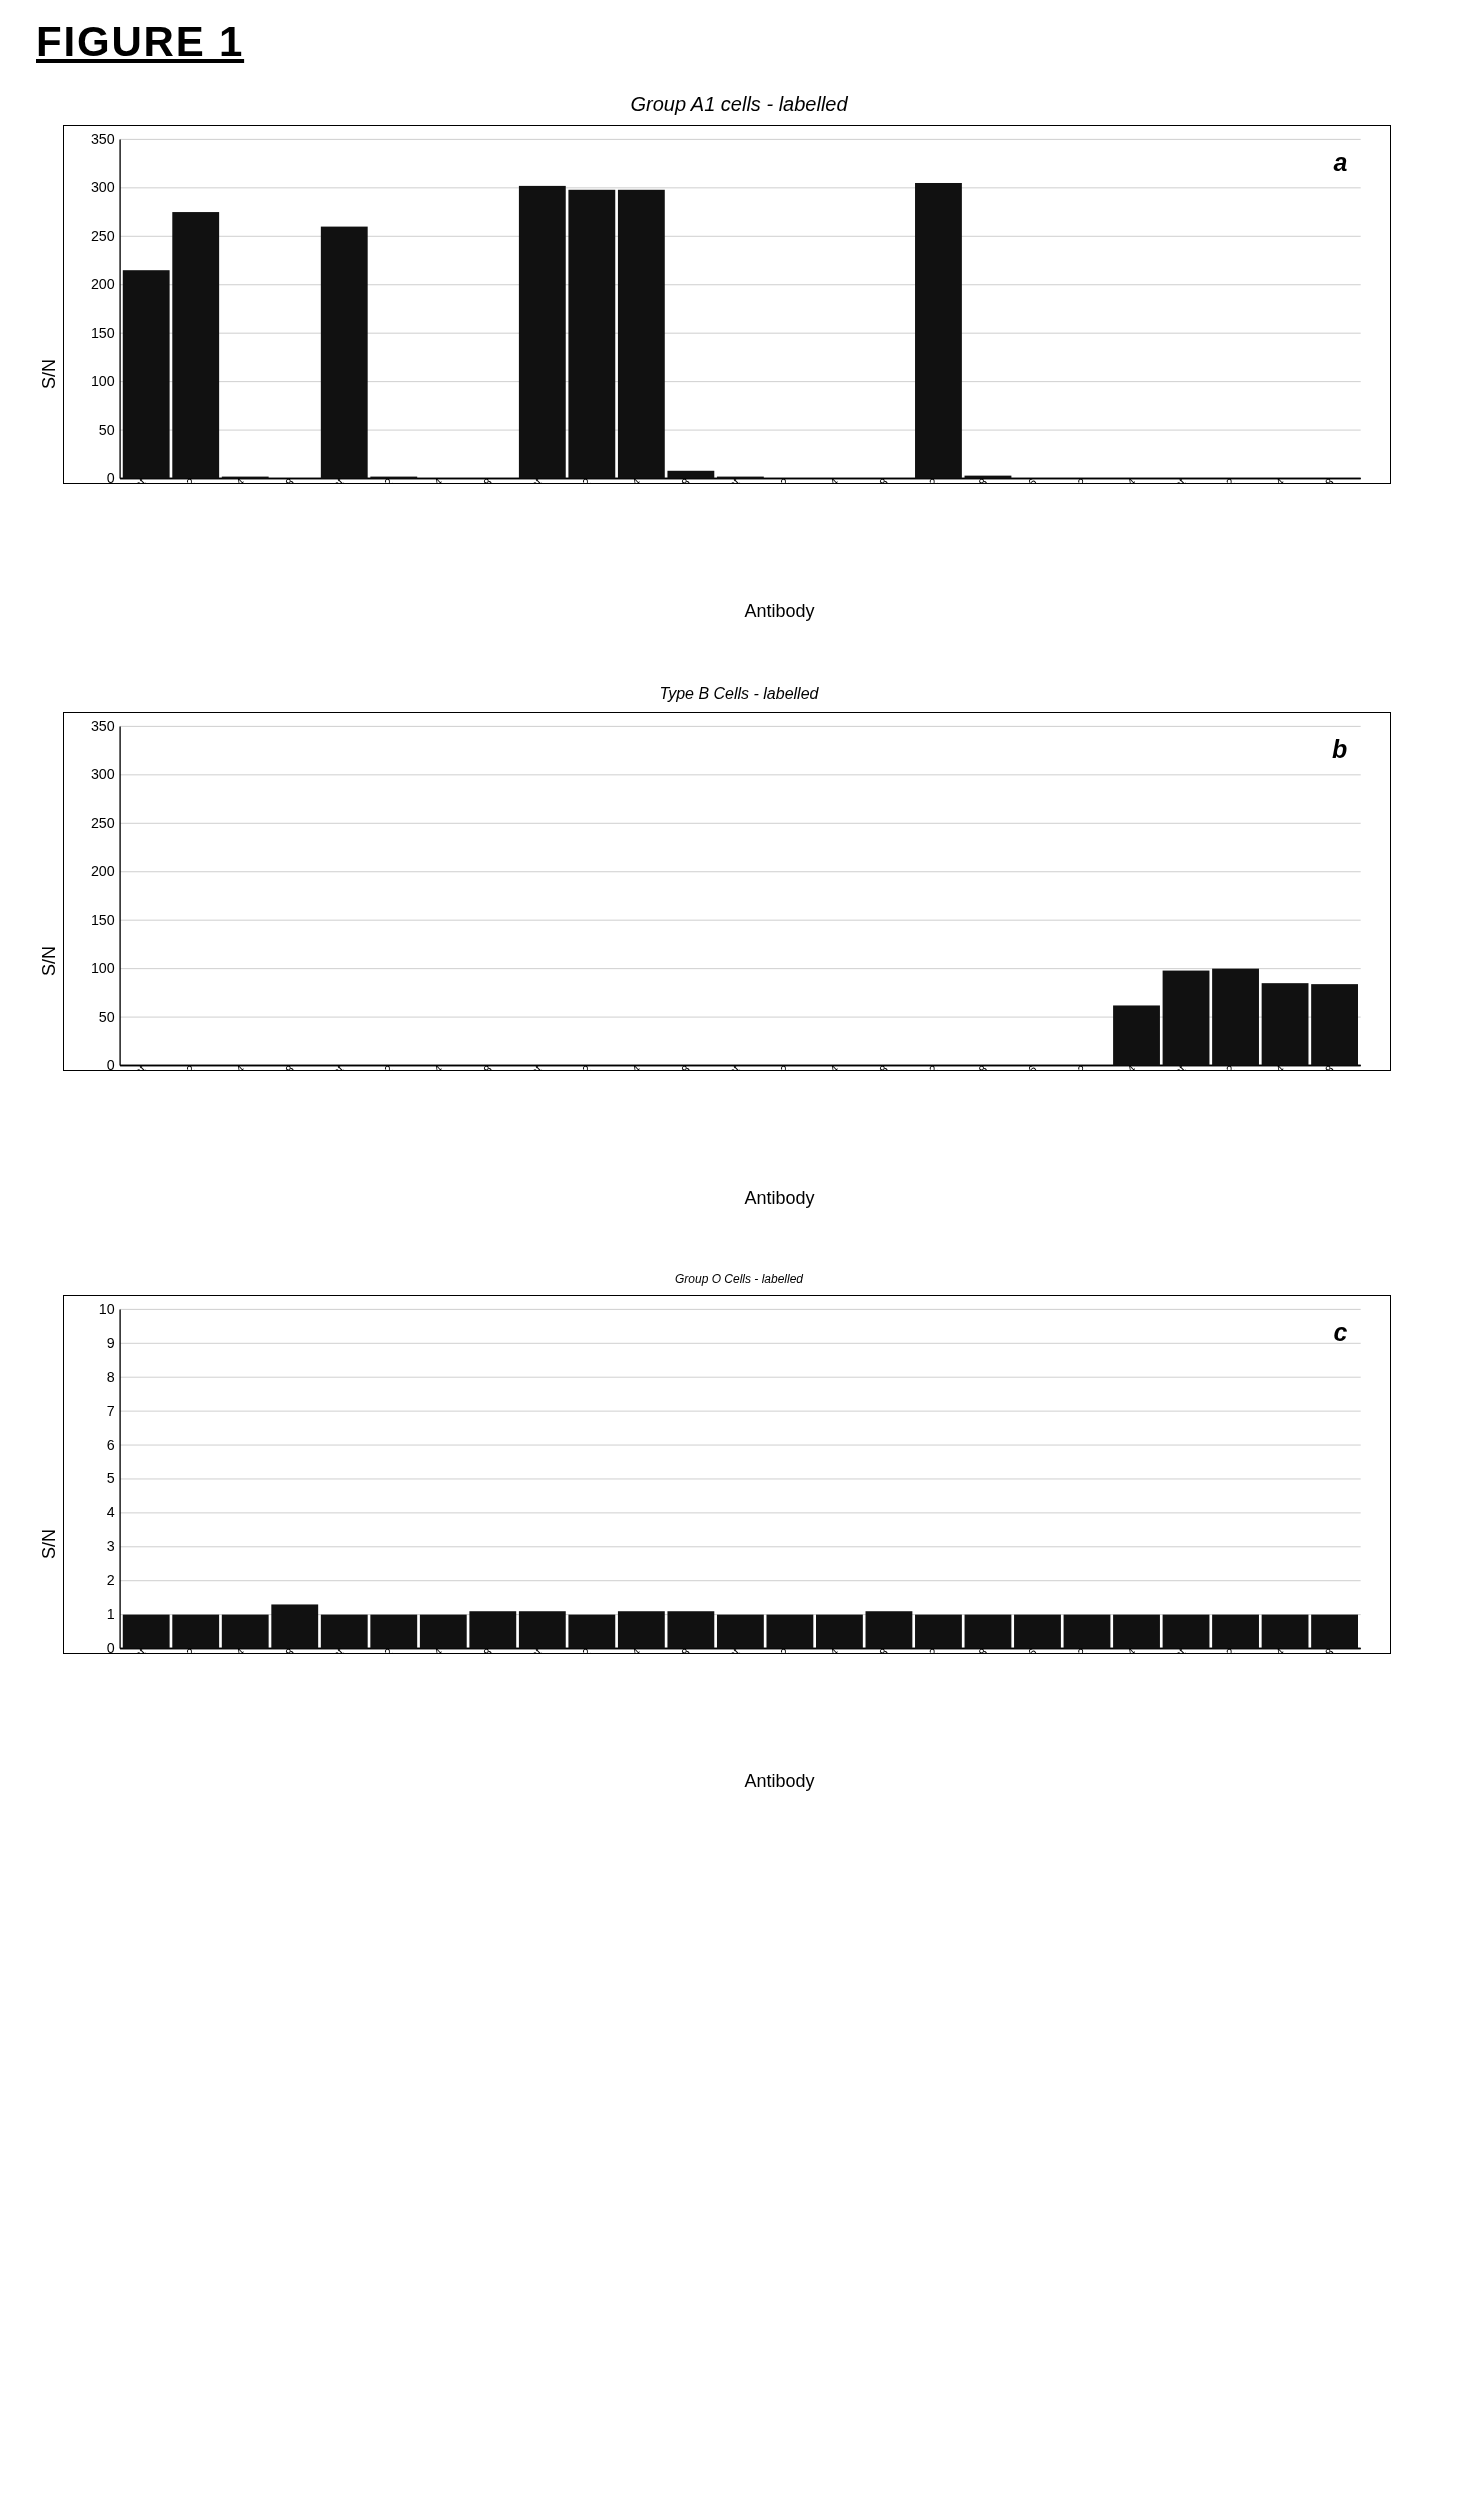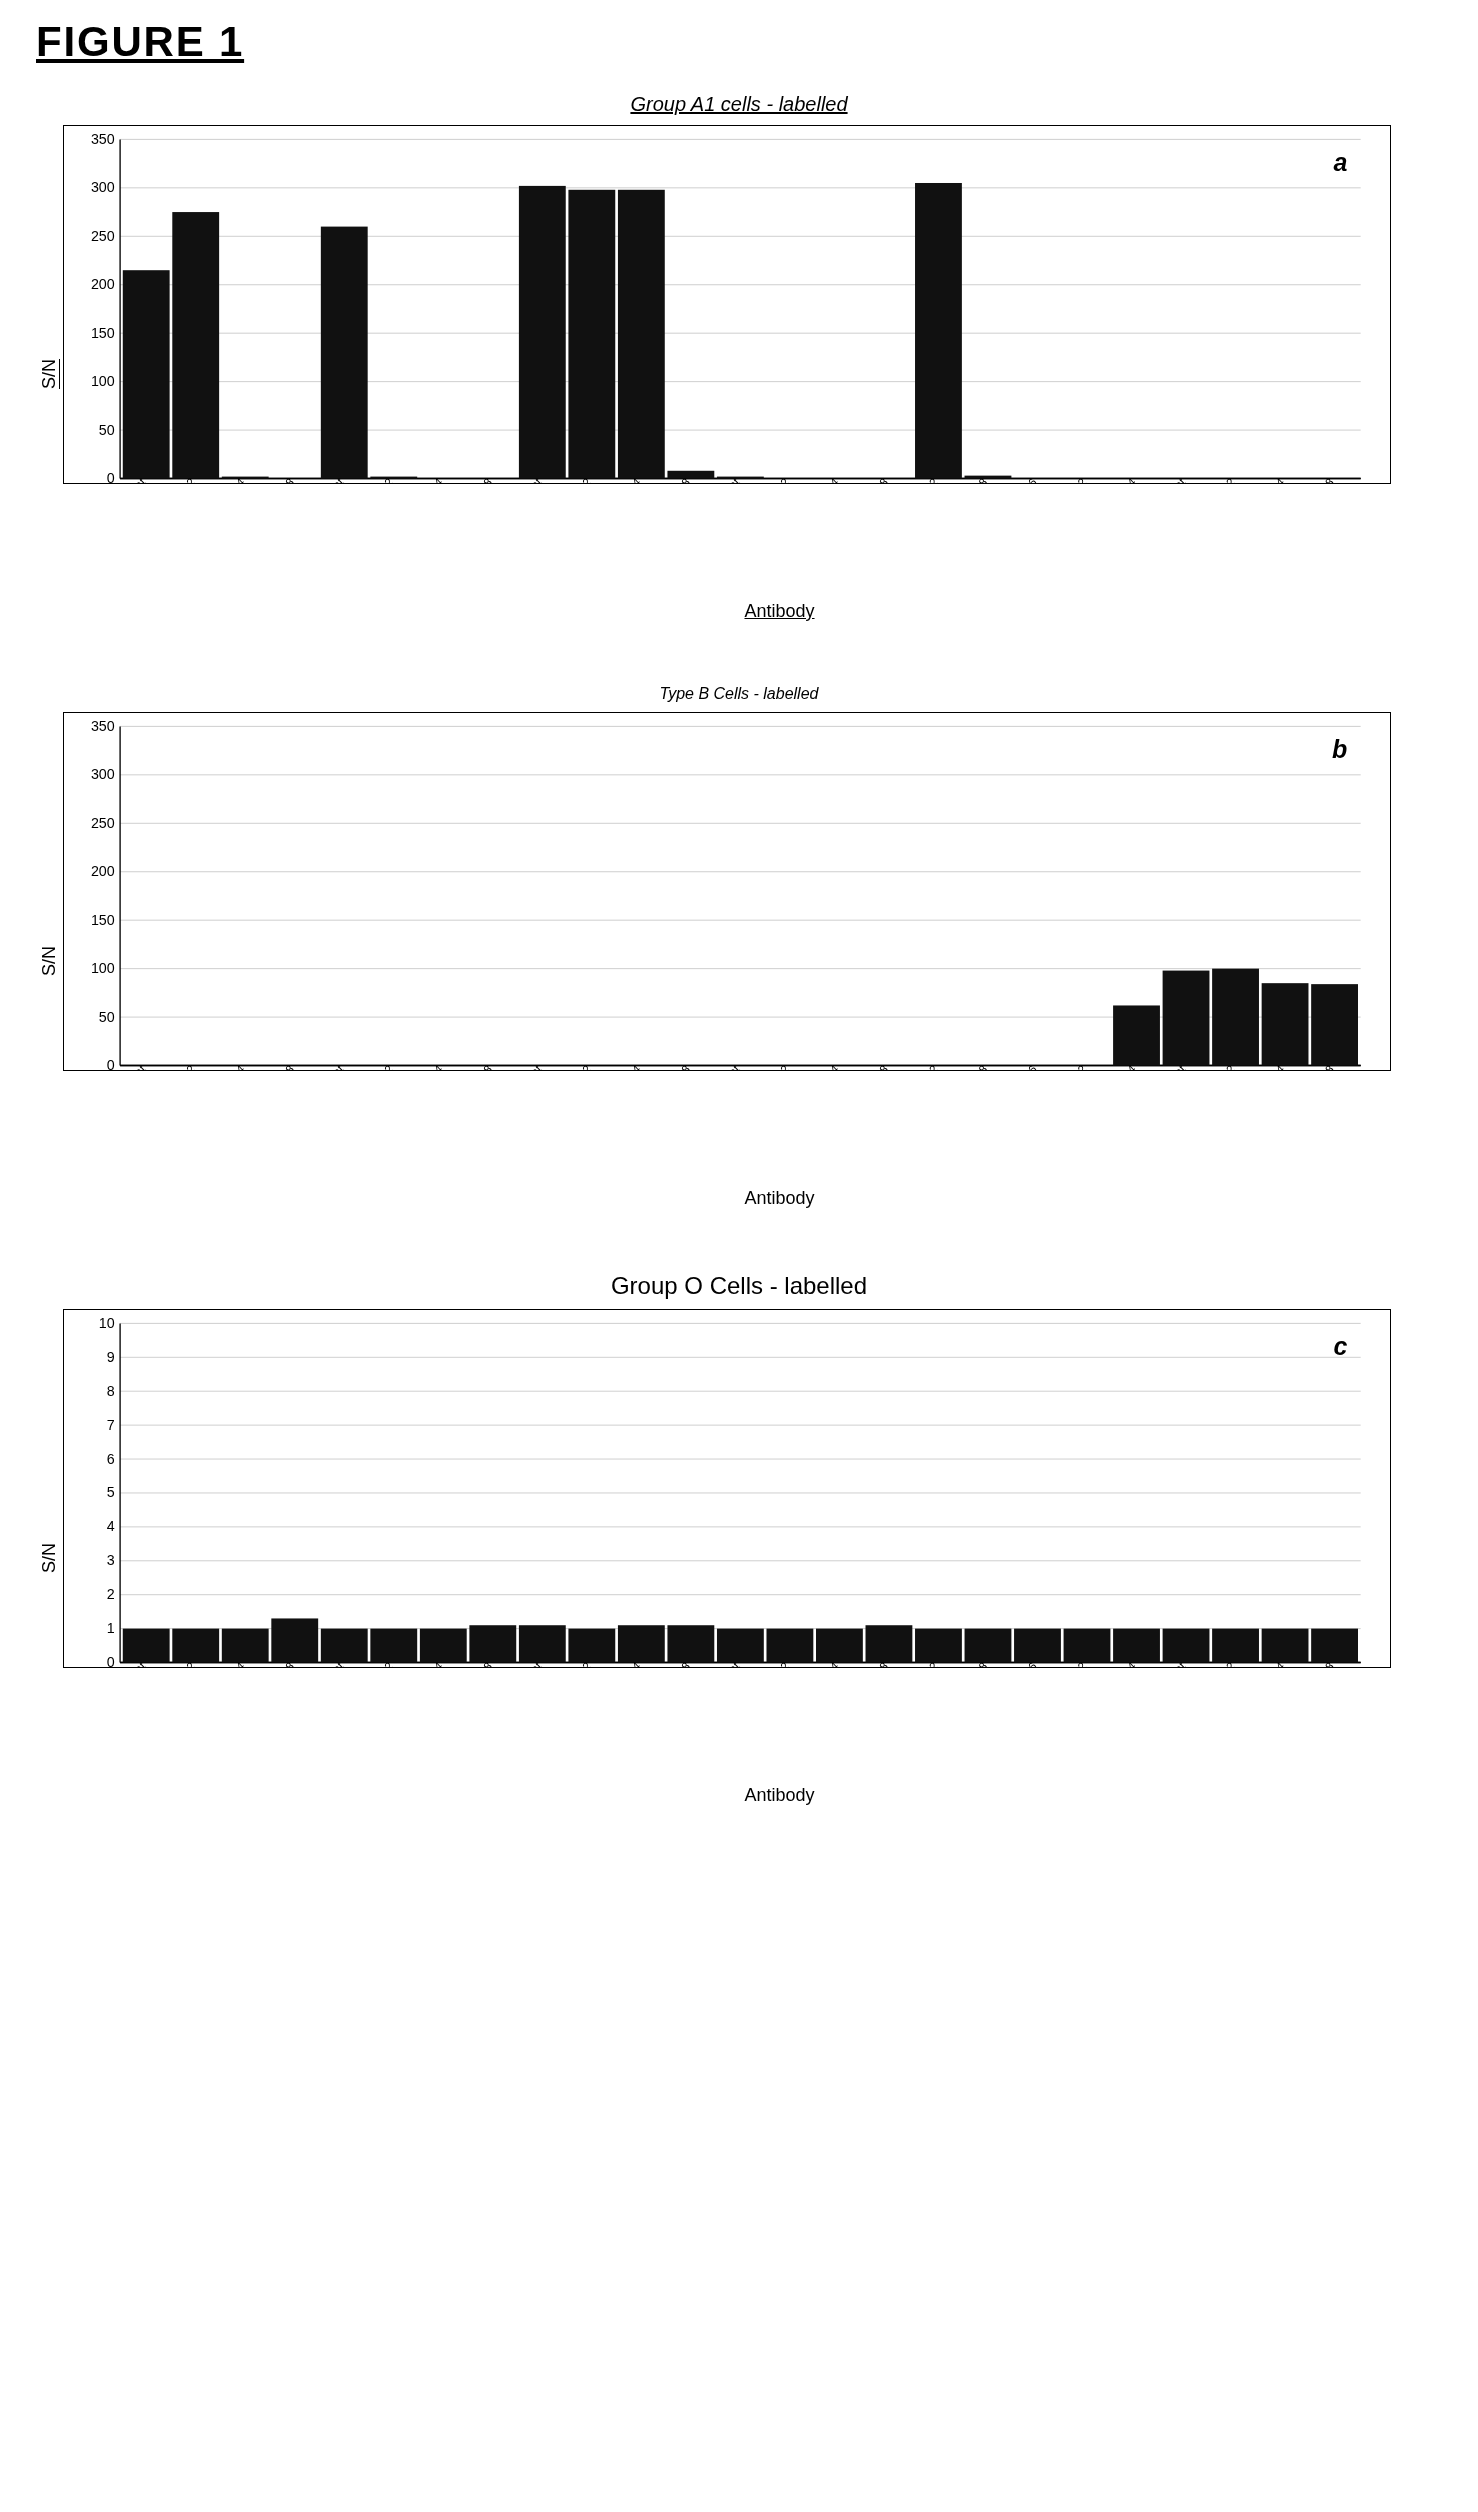--- a/index.html
+++ b/index.html
@@ -17,21 +17,21 @@
       margin-bottom: 27px;
       letter-spacing: 1.8px;
     }
   </style>
 </head>
 <body>
 
 <div class="figure-title">FIGURE 1</div>
 
 <div id="charts-container">
-    <div style="margin-bottom: 63px; text-decoration: underline;">
+    <div style="margin-bottom: 63px;">
       <div style="text-align: center; font-size: 20px; margin-bottom: 9px; font-style: italic;">Group A1 cells - labelled</div>
       <div style="display: flex; align-items: stretch;">
         <div style="writing-mode: vertical-rl; transform: rotate(180deg); font-size: 18px; display: flex; align-items: center; justify-content: center; width: 27px;">S/N</div>
         <div style="flex: 1 1 0%; display: flex; flex-direction: column;">
           <svg width="1328" height="359" style="border: 1.3px solid rgb(0, 0, 0); background: rgb(255, 255, 255); display: block;" viewBox="0 0 1480 400">
             <line x1="60" x2="1450" y1="395" y2="395" stroke="#000" stroke-width="1.5"></line>
             <text x="54" y="400" text-anchor="end" font-size="16" font-family="Arial">0</text>
             <line x1="60" x2="1450" y1="340.7142857142857" y2="340.7142857142857" stroke="#bbb" stroke-width="0.8"></line>
             <text x="54" y="345.7142857142857" text-anchor="end" font-size="16" font-family="Arial">50</text>
             <line x1="60" x2="1450" y1="286.42857142857144" y2="286.42857142857144" stroke="#bbb" stroke-width="0.8"></line>
@@ -245,21 +245,21 @@
             <g transform="translate(1420.76,400) rotate(-45)">
               <text x="0" y="0" text-anchor="end" font-size="13" font-family="Arial">NLB2 1:8</text>
             </g>
             <text x="1435" y="50" font-size="28" font-family="Arial" font-weight="bold" font-style="italic" text-anchor="end">b</text>
           </svg>
           <div style="text-align: center; font-size: 18px; margin-top: 117px; margin-left: 54px;">Antibody</div>
         </div>
       </div>
     </div>
     <div style="margin-bottom: 63px;">
-      <div style="text-align: center; font-size: 24px; margin-bottom: 9px; ">Group O Cells - labelled</div>
+      <div style="text-align: center; font-size: 12px; margin-bottom: 9px; font-style: italic;">Group O Cells - labelled</div>
       <div style="display: flex; align-items: stretch;">
         <div style="writing-mode: vertical-rl; transform: rotate(180deg); font-size: 18px; display: flex; align-items: center; justify-content: center; width: 27px;">S/N</div>
         <div style="flex: 1 1 0%; display: flex; flex-direction: column;">
           <svg width="1328" height="359" style="border: 1.3px solid rgb(0, 0, 0); background: rgb(255, 255, 255); display: block;" viewBox="0 0 1480 400">
             <line x1="60" x2="1450" y1="395" y2="395" stroke="#000" stroke-width="1.5"></line>
             <text x="54" y="400" text-anchor="end" font-size="16" font-family="Arial">0</text>
             <line x1="60" x2="1450" y1="357" y2="357" stroke="#bbb" stroke-width="0.8"></line>
             <text x="54" y="362" text-anchor="end" font-size="16" font-family="Arial">1</text>
             <line x1="60" x2="1450" y1="319" y2="319" stroke="#bbb" stroke-width="0.8"></line>
             <text x="54" y="324" text-anchor="end" font-size="16" font-family="Arial">2</text>

